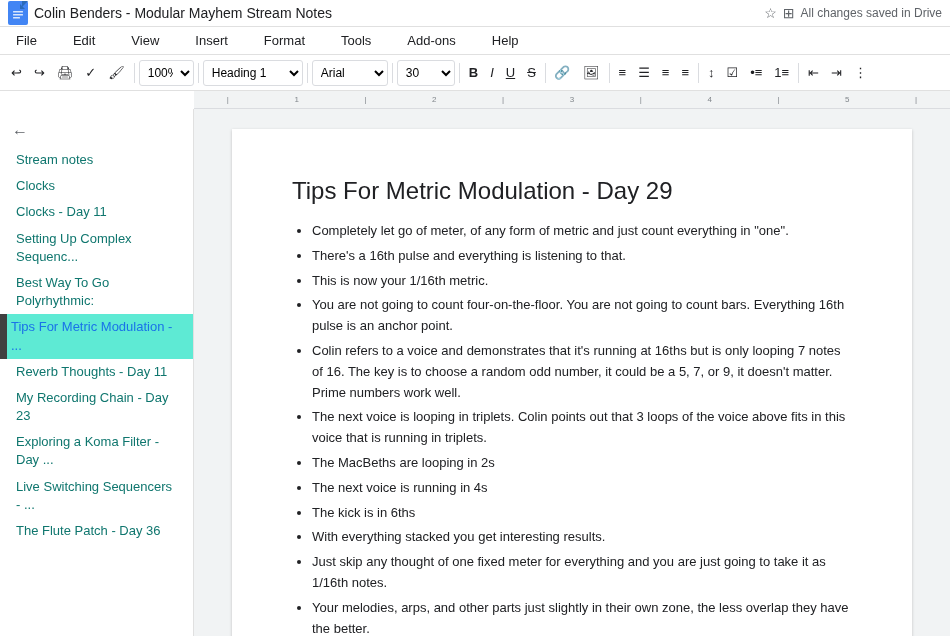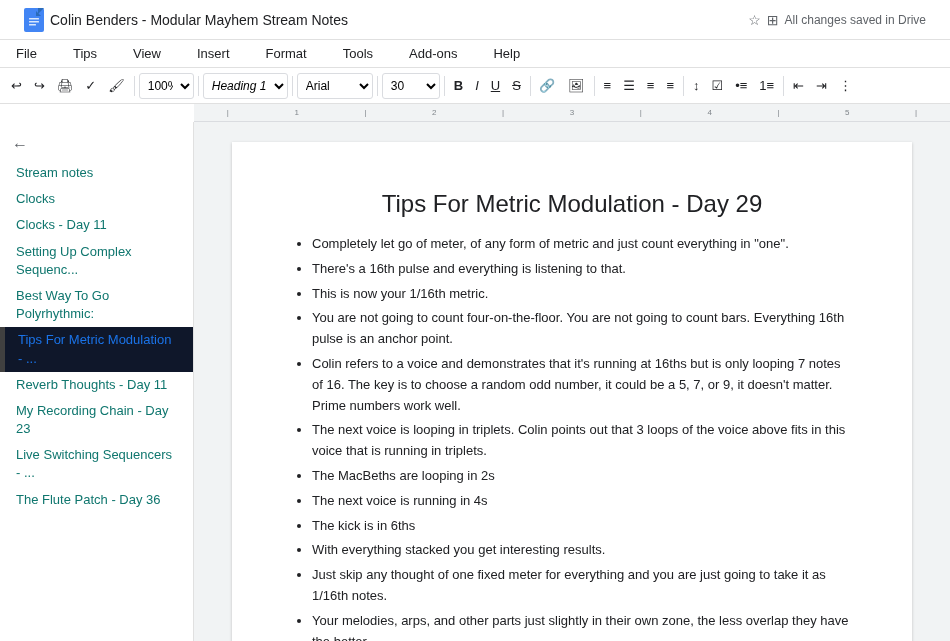--- a/index.html
+++ b/index.html
@@ -2,24 +2,24 @@
 <html><head>
   <meta charset="utf-8">
   <style>
     * { margin: 0; padding: 0; box-sizing: border-box; }
     body { font-family: Arial, sans-serif; font-size: 13px; background: #fff; overflow: hidden; width: 950px; height: 641px; }
 
     
     .title-bar {
       display: flex;
       align-items: center;
-      padding: 4px 24px;
+      padding: 4px 8px;
       background: #fff;
       border-bottom: 1px solid #e0e0e0;
-      height: 40px;
+      height: 27px;
       gap: 6px;
     }
     .title-bar .doc-icon {
       width: 20px; height: 24px;
       background: #4285f4;
       border-radius: 2px;
       display: flex; align-items: center; justify-content: center;
       font-size: 9px; color: white; font-weight: bold; flex-shrink: 0;
       position: relative;
     }
@@ -76,21 +76,21 @@
     .toolbar-select {
       height: 26px;
       border: 1px solid #dadce0;
       border-radius: 3px;
       font-size: 12px;
       padding: 0 4px;
       background: #fff;
       cursor: pointer;
     }
     .zoom-select { width: 55px; }
-    .style-select { width: 85px; font-style: italic; }
+    .style-select { width: 100px; }
     .font-select { width: 76px; }
     .size-select { width: 58px; }
 
     
     .main-layout {
       display: flex;
       height: calc(641px - 32px - 28px - 36px - 18px);
     }
 
     
@@ -109,24 +109,24 @@
       cursor: pointer;
     }
     .sidebar-item {
       padding: 4px 16px;
       font-size: 13px;
       color: #0f766e;
       cursor: pointer;
       line-height: 1.4;
     }
     .sidebar-item.active {
-      background: #0f172a;
+      background: #5eead4;
       color: #1a73e8;
-      border-left: 5px solid #404040;
-      padding-left: 13px;
+      border-left: 7px solid #404040;
+      padding-left: 4px;
     }
 
     
     .content-area {
       flex: 1;
       overflow-y: auto;
       background: #f1f3f4;
       padding: 20px;
     }
     .doc-page {
@@ -137,21 +137,20 @@
       min-height: 600px;
       box-shadow: 0 1px 3px rgba(0,0,0,0.2);
     }
 
     h1.doc-heading {
       font-size: 24px;
       font-weight: 400;
       color: #202124;
       margin-bottom: 16px;
       margin-top: 8px;
-      text-align: center;
     }
     .doc-list {
       margin-left: 20px;
       margin-bottom: 16px;
     }
     .doc-list li {
       font-size: 13px;
       color: #202124;
       line-height: 1.6;
       margin-bottom: 4px;
@@ -177,21 +176,21 @@
     </svg>
   </div>
   <span class="title-text">Colin Benders - Modular Mayhem Stream Notes</span>
   <span class="star-icon">☆</span>
   <span class="grid-icon">⊞</span>
   <span class="save-status">All changes saved in Drive</span>
 </div>
 
 <div class="menu-bar">
   <span class="menu-item">File</span>
-  <span class="menu-item">Tips</span>
+  <span class="menu-item">Edit</span>
   <span class="menu-item">View</span>
   <span class="menu-item">Insert</span>
   <span class="menu-item">Format</span>
   <span class="menu-item">Tools</span>
   <span class="menu-item">Add-ons</span>
   <span class="menu-item">Help</span>
 </div>
 
 <div class="toolbar">
   <button class="toolbar-btn">↩</button>
@@ -269,20 +268,21 @@
   <div class="sidebar">
     <div class="sidebar-back">←</div>
     <div class="sidebar-item">Stream notes</div>
     <div class="sidebar-item">Clocks</div>
     <div class="sidebar-item">Clocks - Day 11</div>
     <div class="sidebar-item">Setting Up Complex Sequenc...</div>
     <div class="sidebar-item">Best Way To Go Polyrhythmic:</div>
     <div class="sidebar-item active">Tips For Metric Modulation - ...</div>
     <div class="sidebar-item">Reverb Thoughts - Day 11</div>
     <div class="sidebar-item">My Recording Chain - Day 23</div>
+    <div class="sidebar-item">Exploring a Koma Filter - Day ...</div>
     <div class="sidebar-item">Live Switching Sequencers - ...</div>
     <div class="sidebar-item">The Flute Patch - Day 36</div>
 
   </div>
 
   <div class="content-area">
     <div class="doc-page">
 
       <h1 class="doc-heading">Tips For Metric Modulation - Day 29</h1>
       <ul class="doc-list">

